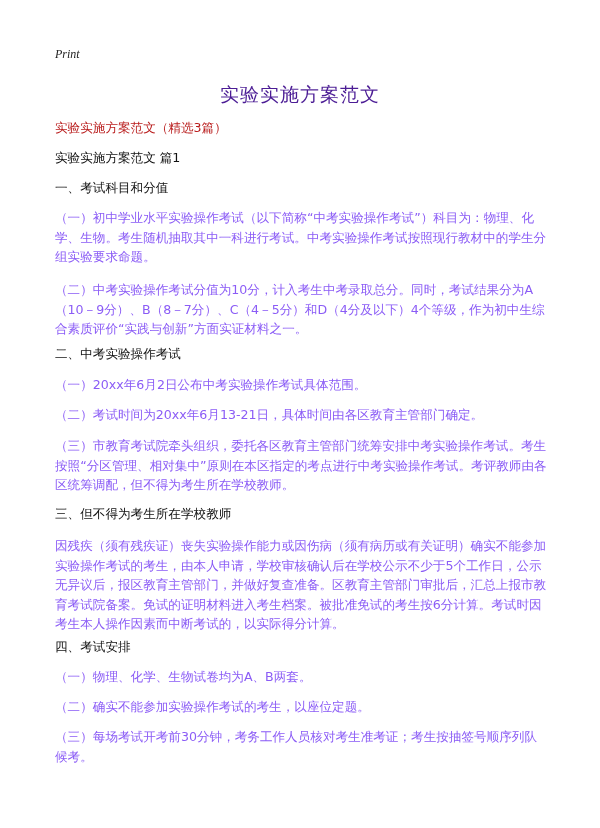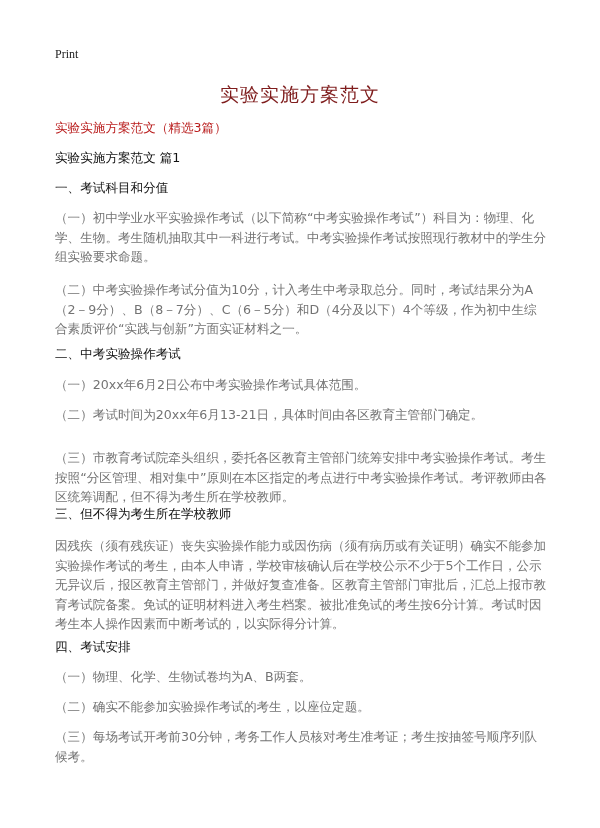--- a/index.html
+++ b/index.html
@@ -1,40 +1,40 @@
 <!DOCTYPE html>
 <html><head>
 <meta charset="utf-8">
 <style>
   html, body { margin: 0; padding: 0; background: #ffffff; }
   body { width: 600px; height: 828px; position: relative; overflow: hidden; color: #1a1a1a; }
-  .print { position: absolute; left: 55px; top: 47px; font-family: "Liberation Serif", serif; font-size: 12px; color: #222; }
-  .title { position: absolute; left: 0; width: 600px; top: 82px; text-align: center; font-family: "DejaVu Sans", sans-serif; font-size: 19px; color: #7f1d1d; letter-spacing: 1px; }
-  .line { position: absolute; left: 55px; width: 492px; font-family: "DejaVu Sans", sans-serif; font-size: 12.6px; color: #737373; white-space: nowrap; }
+  .print { position: absolute; left: 55px; top: 47px; font-family: "Liberation Serif", serif; font-size: 12px; color: #222; font-style: italic; }
+  .title { position: absolute; left: 0; width: 600px; top: 82px; text-align: center; font-family: "DejaVu Sans", sans-serif; font-size: 19px; color: #4c1d95; letter-spacing: 1px; }
+  .line { position: absolute; left: 55px; width: 492px; font-family: "DejaVu Sans", sans-serif; font-size: 12.6px; color: #8b5cf6; white-space: nowrap; }
   .subtitle { top: 120px; color: #b91c1c; }
   .h1 { top: 150px; font-weight: normal; color: #111; }
   .h2 { font-weight: normal; color: #111; }
   .para { white-space: normal; line-height: 19.5px; }
 </style>
 </head>
 <body>
 
 <div class="print">Print</div>
 <div class="title">实验实施方案范文</div>
 <div class="line subtitle">实验实施方案范文（精选3篇）</div>
 <div class="line h1">实验实施方案范文 篇1</div>
 
 <div class="line h2" style="top:180px">一、考试科目和分值</div>
 <div class="line para" style="top:208px">（一）初中学业水平实验操作考试（以下简称“中考实验操作考试”）科目为：物理、化学、生物。考生随机抽取其中一科进行考试。中考实验操作考试按照现行教材中的学生分组实验要求命题。</div>
-<div class="line para" style="top:280px">（二）中考实验操作考试分值为10分，计入考生中考录取总分。同时，考试结果分为A（2－9分）、B（8－7分）、C（6－5分）和D（4分及以下）4个等级，作为初中生综合素质评价“实践与创新”方面实证材料之一。</div>
+<div class="line para" style="top:280px">（二）中考实验操作考试分值为10分，计入考生中考录取总分。同时，考试结果分为A（10－9分）、B（8－7分）、C（4－5分）和D（4分及以下）4个等级，作为初中生综合素质评价“实践与创新”方面实证材料之一。</div>
 
 <div class="line h2" style="top:346px">二、中考实验操作考试</div>
 <div class="line para" style="top:375px">（一）20xx年6月2日公布中考实验操作考试具体范围。</div>
 <div class="line para" style="top:405px">（二）考试时间为20xx年6月13-21日，具体时间由各区教育主管部门确定。</div>
-<div class="line para" style="top:448px">（三）市教育考试院牵头组织，委托各区教育主管部门统筹安排中考实验操作考试。考生按照“分区管理、相对集中”原则在本区指定的考点进行中考实验操作考试。考评教师由各区统筹调配，但不得为考生所在学校教师。</div>
+<div class="line para" style="top:436px">（三）市教育考试院牵头组织，委托各区教育主管部门统筹安排中考实验操作考试。考生按照“分区管理、相对集中”原则在本区指定的考点进行中考实验操作考试。考评教师由各区统筹调配，但不得为考生所在学校教师。</div>
 
 <div class="line h2" style="top:506px">三、但不得为考生所在学校教师</div>
 <div class="line para" style="top:536px">因残疾（须有残疾证）丧失实验操作能力或因伤病（须有病历或有关证明）确实不能参加实验操作考试的考生，由本人申请，学校审核确认后在学校公示不少于5个工作日，公示无异议后，报区教育主管部门，并做好复查准备。区教育主管部门审批后，汇总上报市教育考试院备案。免试的证明材料进入考生档案。被批准免试的考生按6分计算。考试时因考生本人操作因素而中断考试的，以实际得分计算。</div>
 
 <div class="line h2" style="top:639px">四、考试安排</div>
 <div class="line para" style="top:667px">（一）物理、化学、生物试卷均为A、B两套。</div>
 <div class="line para" style="top:697px">（二）确实不能参加实验操作考试的考生，以座位定题。</div>
 <div class="line para" style="top:727px">（三）每场考试开考前30分钟，考务工作人员核对考生准考证；考生按抽签号顺序列队候考。</div>
 
 </body></html>

